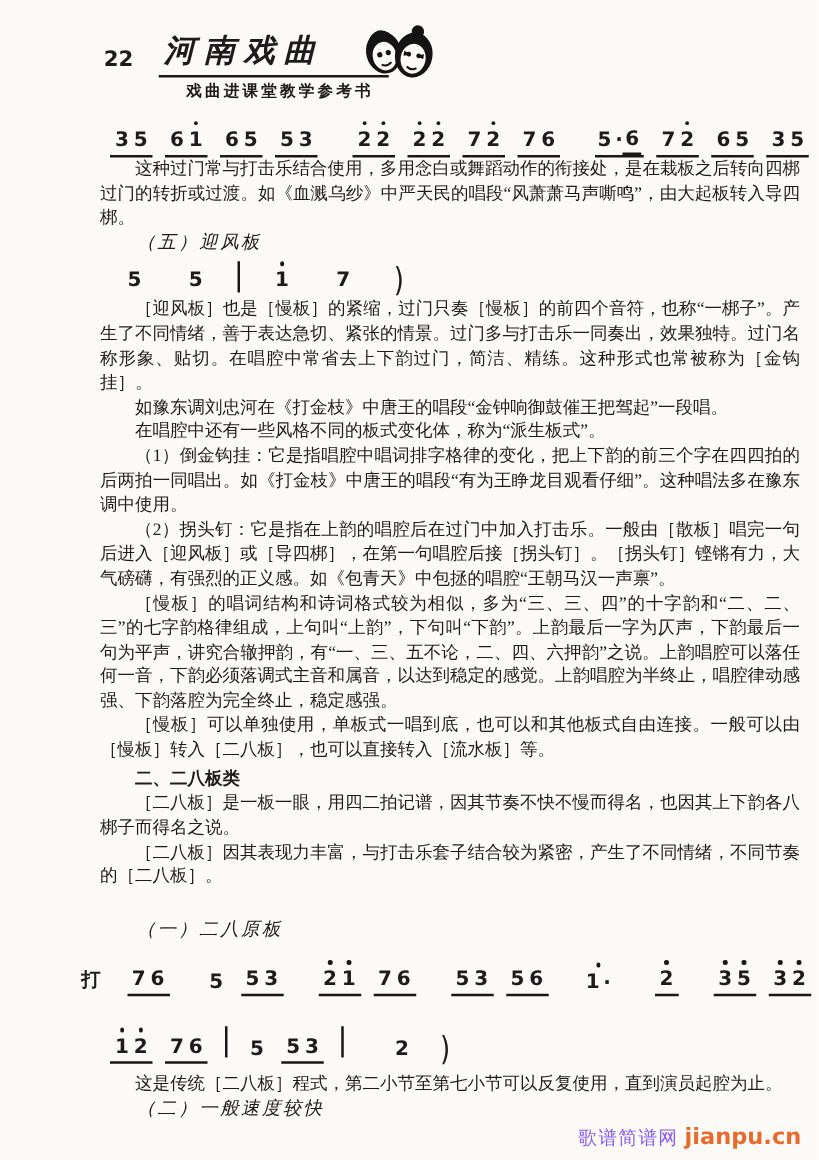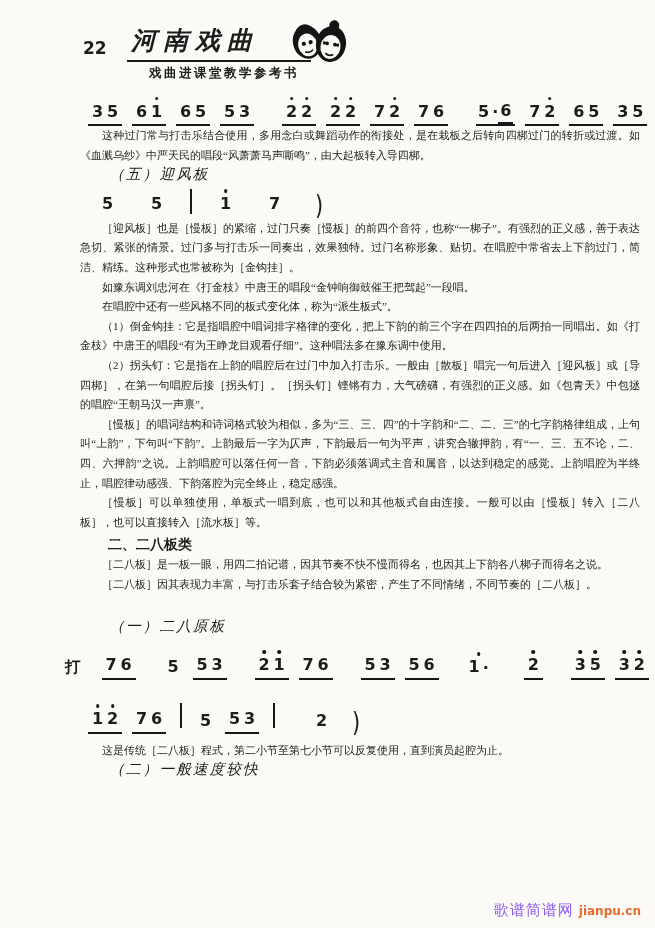--- a/index.html
+++ b/index.html
@@ -27,21 +27,21 @@
   }
   .book-subtitle{
     font-size:12.5px;font-weight:bold;letter-spacing:2.5px;
     padding:3px 0 0 22px;white-space:nowrap;
   }
   .masks-logo{position:absolute;left:158px;top:-12px;width:70px;height:62px;}
 
   
   .para{
     margin:0;text-align:justify;text-indent:2em;
-    font-size:11px;line-height:19.6px;
+    font-size:14px;line-height:19.6px;
   }
   .sub-head{
     margin:0;text-indent:2em;font-style:italic;
     font-size:14.7px;line-height:19.6px;letter-spacing:2px;font-weight:500;
   }
   .bold-head{
     margin:0;text-indent:2em;font-weight:bold;
     font-size:14px;line-height:19.8px;
   }
 
@@ -75,21 +75,21 @@
   .mtext.paren{font-size:21px;font-weight:normal;transform:scaleY(1.25);margin-left:16px;}
 
   
   .footer{
     position:absolute;right:14px;bottom:8px;
     font-size:15px;letter-spacing:1px;
     font-family:"Liberation Serif","DejaVu Serif",serif;
   }
   .footer .site-name{color:#8b5cf6;}
   .footer .site-url{color:#e96a2d;font-weight:bold;margin-left:5px;
-    font-family:"DejaVu Sans",sans-serif;font-size:12px;letter-spacing:0;text-align:center;}
+    font-family:"DejaVu Sans",sans-serif;font-size:18px;letter-spacing:0;text-align:center;}
 </style>
 </head>
 <body>
 
 <div class="page">
   <div class="content">
 
     <div class="header">
       <div class="page-num">22</div>
       <div class="title-wrap">
@@ -251,21 +251,21 @@
           </span>
         </span>
         <span class="mgroup">
           <span class="mnote">
             <span class="mdigit">7</span>
           </span>
         </span>
         <span class="mtext paren">)</span>
       </div>
 
-    <p class="para" style="margin-top:2px">［迎风板］也是［慢板］的紧缩，过门只奏［慢板］的前四个音符，也称“一梆子”。有强烈的正义感，善于表达急切、紧张的情景。过门多与打击乐一同奏出，效果独特。过门名称形象、贴切。在唱腔中常省去上下韵过门，简洁、精练。这种形式也常被称为［金钩挂］。</p>
+    <p class="para" style="margin-top:2px">［迎风板］也是［慢板］的紧缩，过门只奏［慢板］的前四个音符，也称“一梆子”。产生了不同情绪，善于表达急切、紧张的情景。过门多与打击乐一同奏出，效果独特。过门名称形象、贴切。在唱腔中常省去上下韵过门，简洁、精练。这种形式也常被称为［金钩挂］。</p>
     <p class="para">如豫东调刘忠河在《打金枝》中唐王的唱段“金钟响御鼓催王把驾起”一段唱。</p>
     <p class="para">在唱腔中还有一些风格不同的板式变化体，称为“派生板式”。</p>
     <p class="para">（1）倒金钩挂：它是指唱腔中唱词排字格律的变化，把上下韵的前三个字在四四拍的后两拍一同唱出。如《打金枝》中唐王的唱段“有为王睁龙目观看仔细”。这种唱法多在豫东调中使用。</p>
     <p class="para">（2）拐头钉：它是指在上韵的唱腔后在过门中加入打击乐。一般由［散板］唱完一句后进入［迎风板］或［导四梆］，在第一句唱腔后接［拐头钉］。［拐头钉］铿锵有力，大气磅礴，有强烈的正义感。如《包青天》中包拯的唱腔“王朝马汉一声禀”。</p>
     <p class="para">［慢板］的唱词结构和诗词格式较为相似，多为“三、三、四”的十字韵和“二、二、三”的七字韵格律组成，上句叫“上韵”，下句叫“下韵”。上韵最后一字为仄声，下韵最后一句为平声，讲究合辙押韵，有“一、三、五不论，二、四、六押韵”之说。上韵唱腔可以落任何一音，下韵必须落调式主音和属音，以达到稳定的感觉。上韵唱腔为半终止，唱腔律动感强、下韵落腔为完全终止，稳定感强。</p>
     <p class="para">［慢板］可以单独使用，单板式一唱到底，也可以和其他板式自由连接。一般可以由［慢板］转入［二八板］，也可以直接转入［流水板］等。</p>
 
     <p class="bold-head" style="margin-top:3px">二、二八板类</p>
 
     <p class="para">［二八板］是一板一眼，用四二拍记谱，因其节奏不快不慢而得名，也因其上下韵各八梆子而得名之说。</p>

